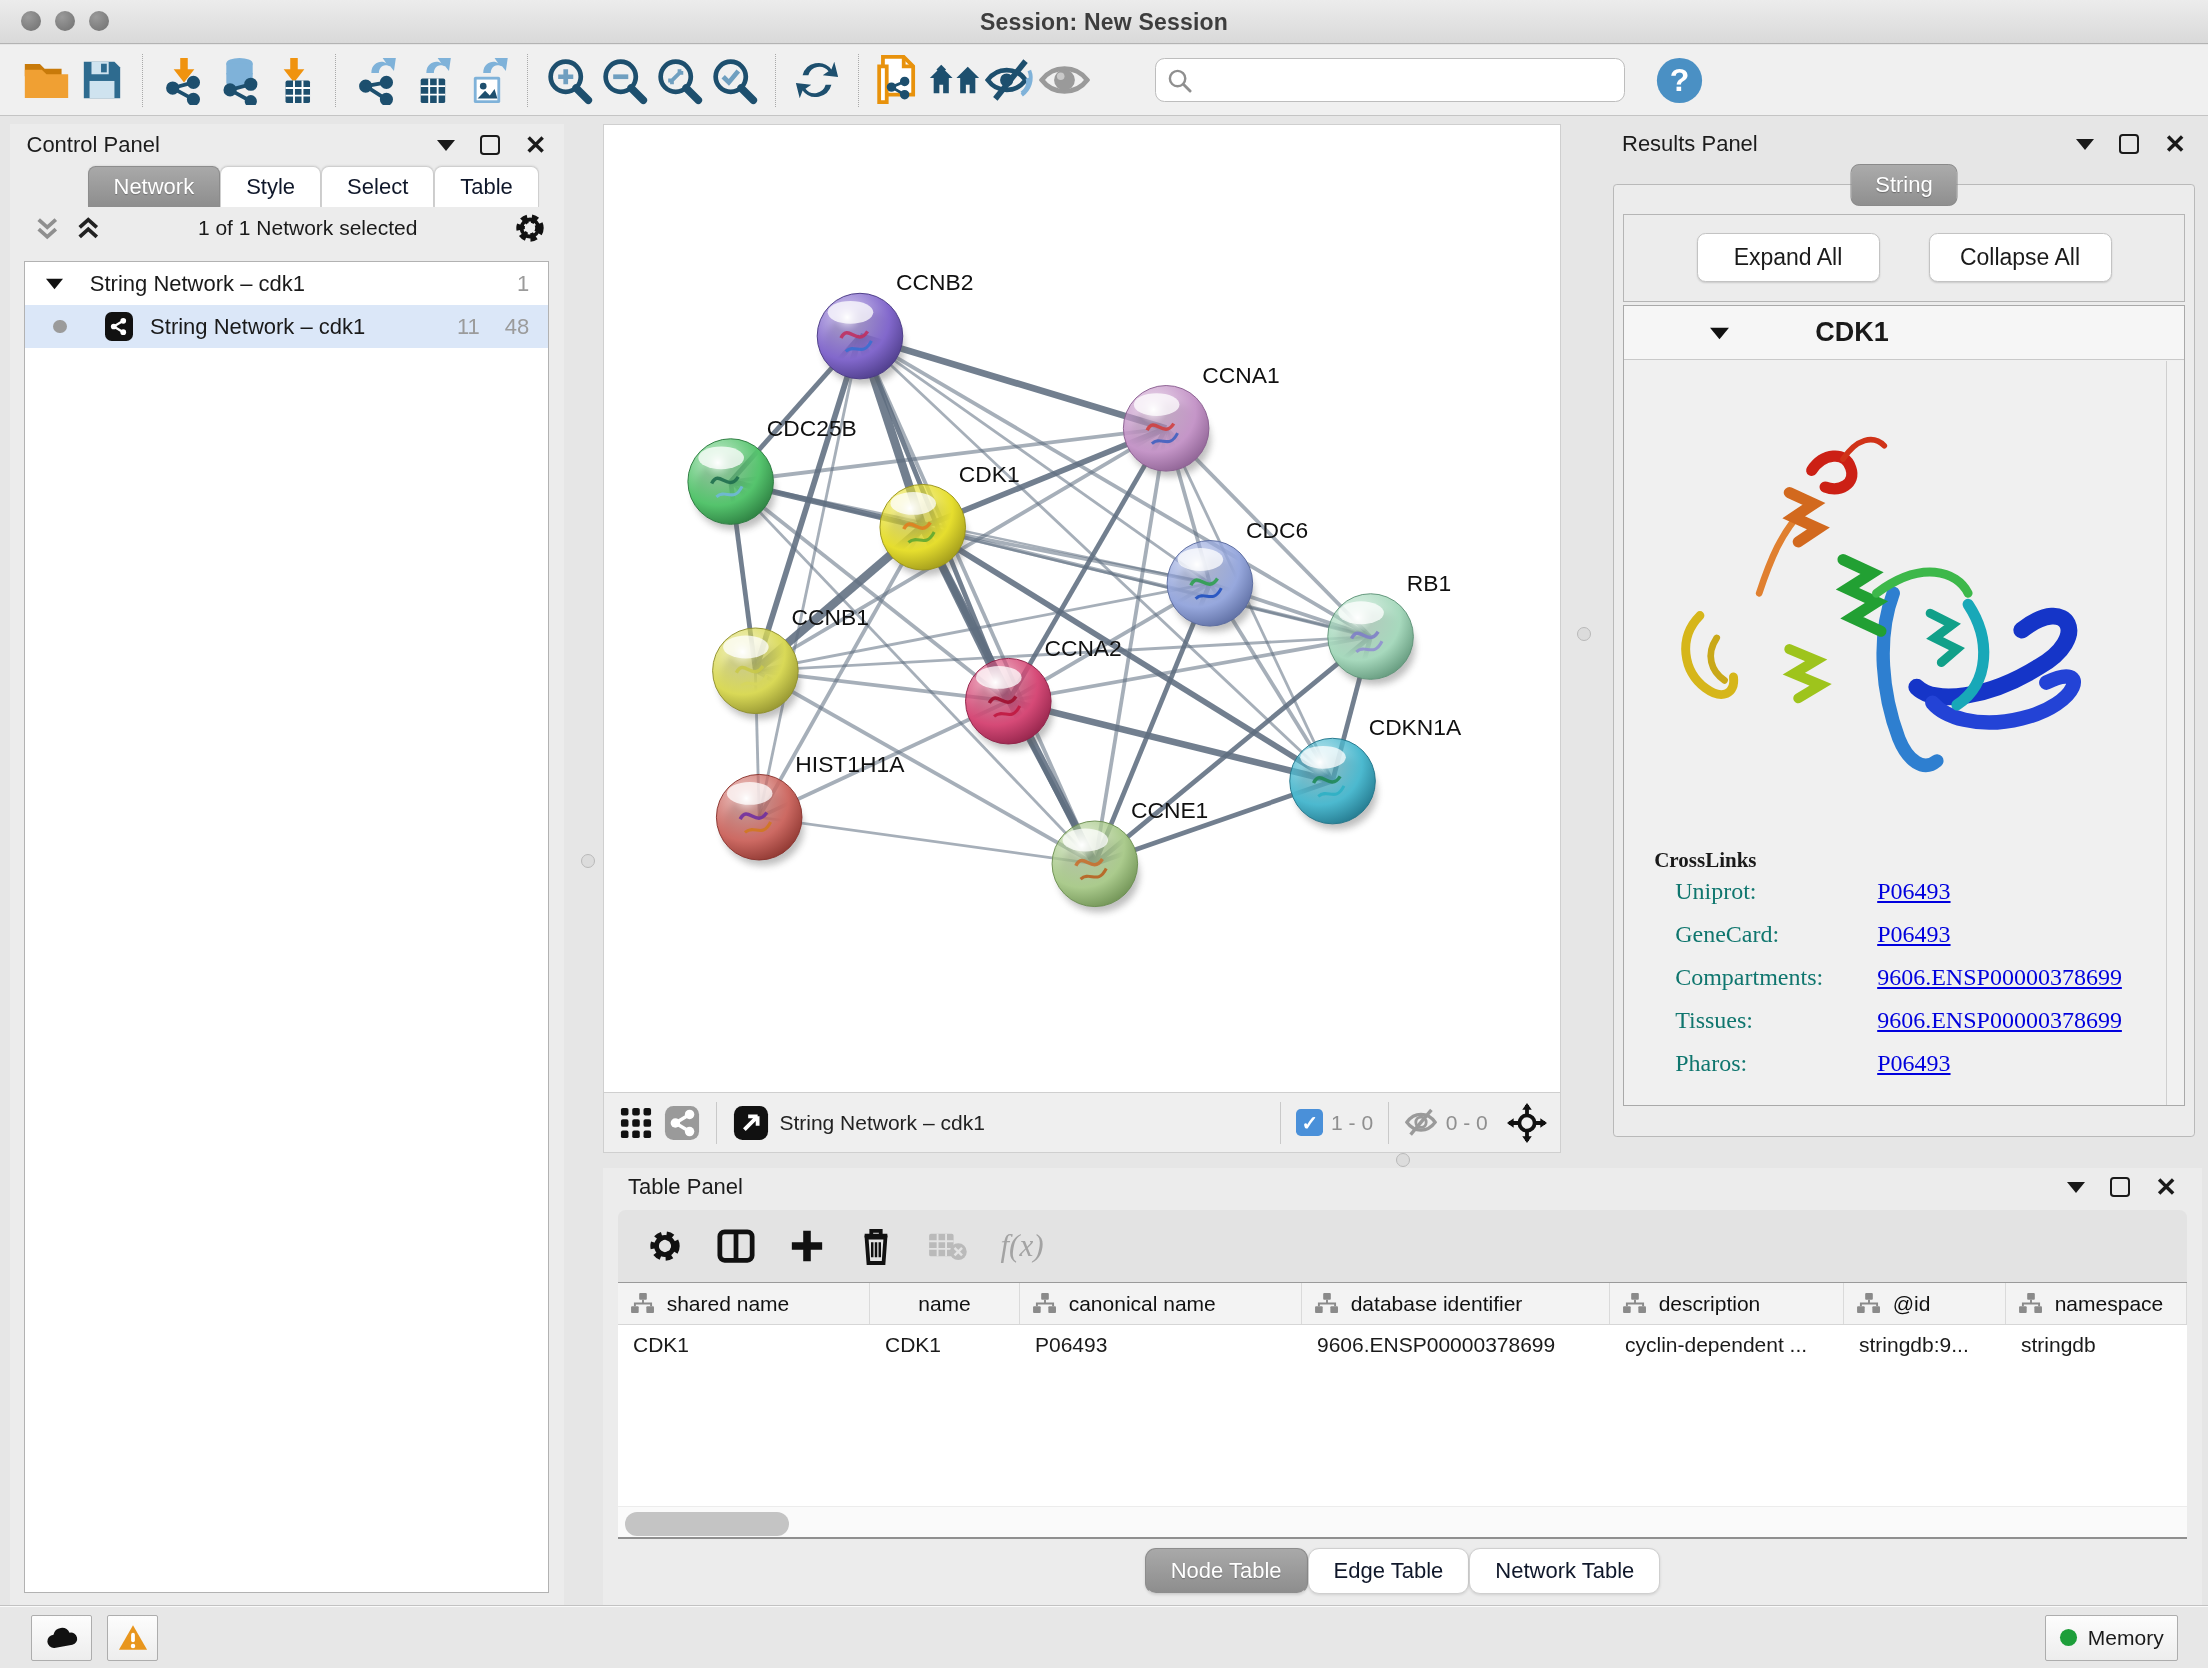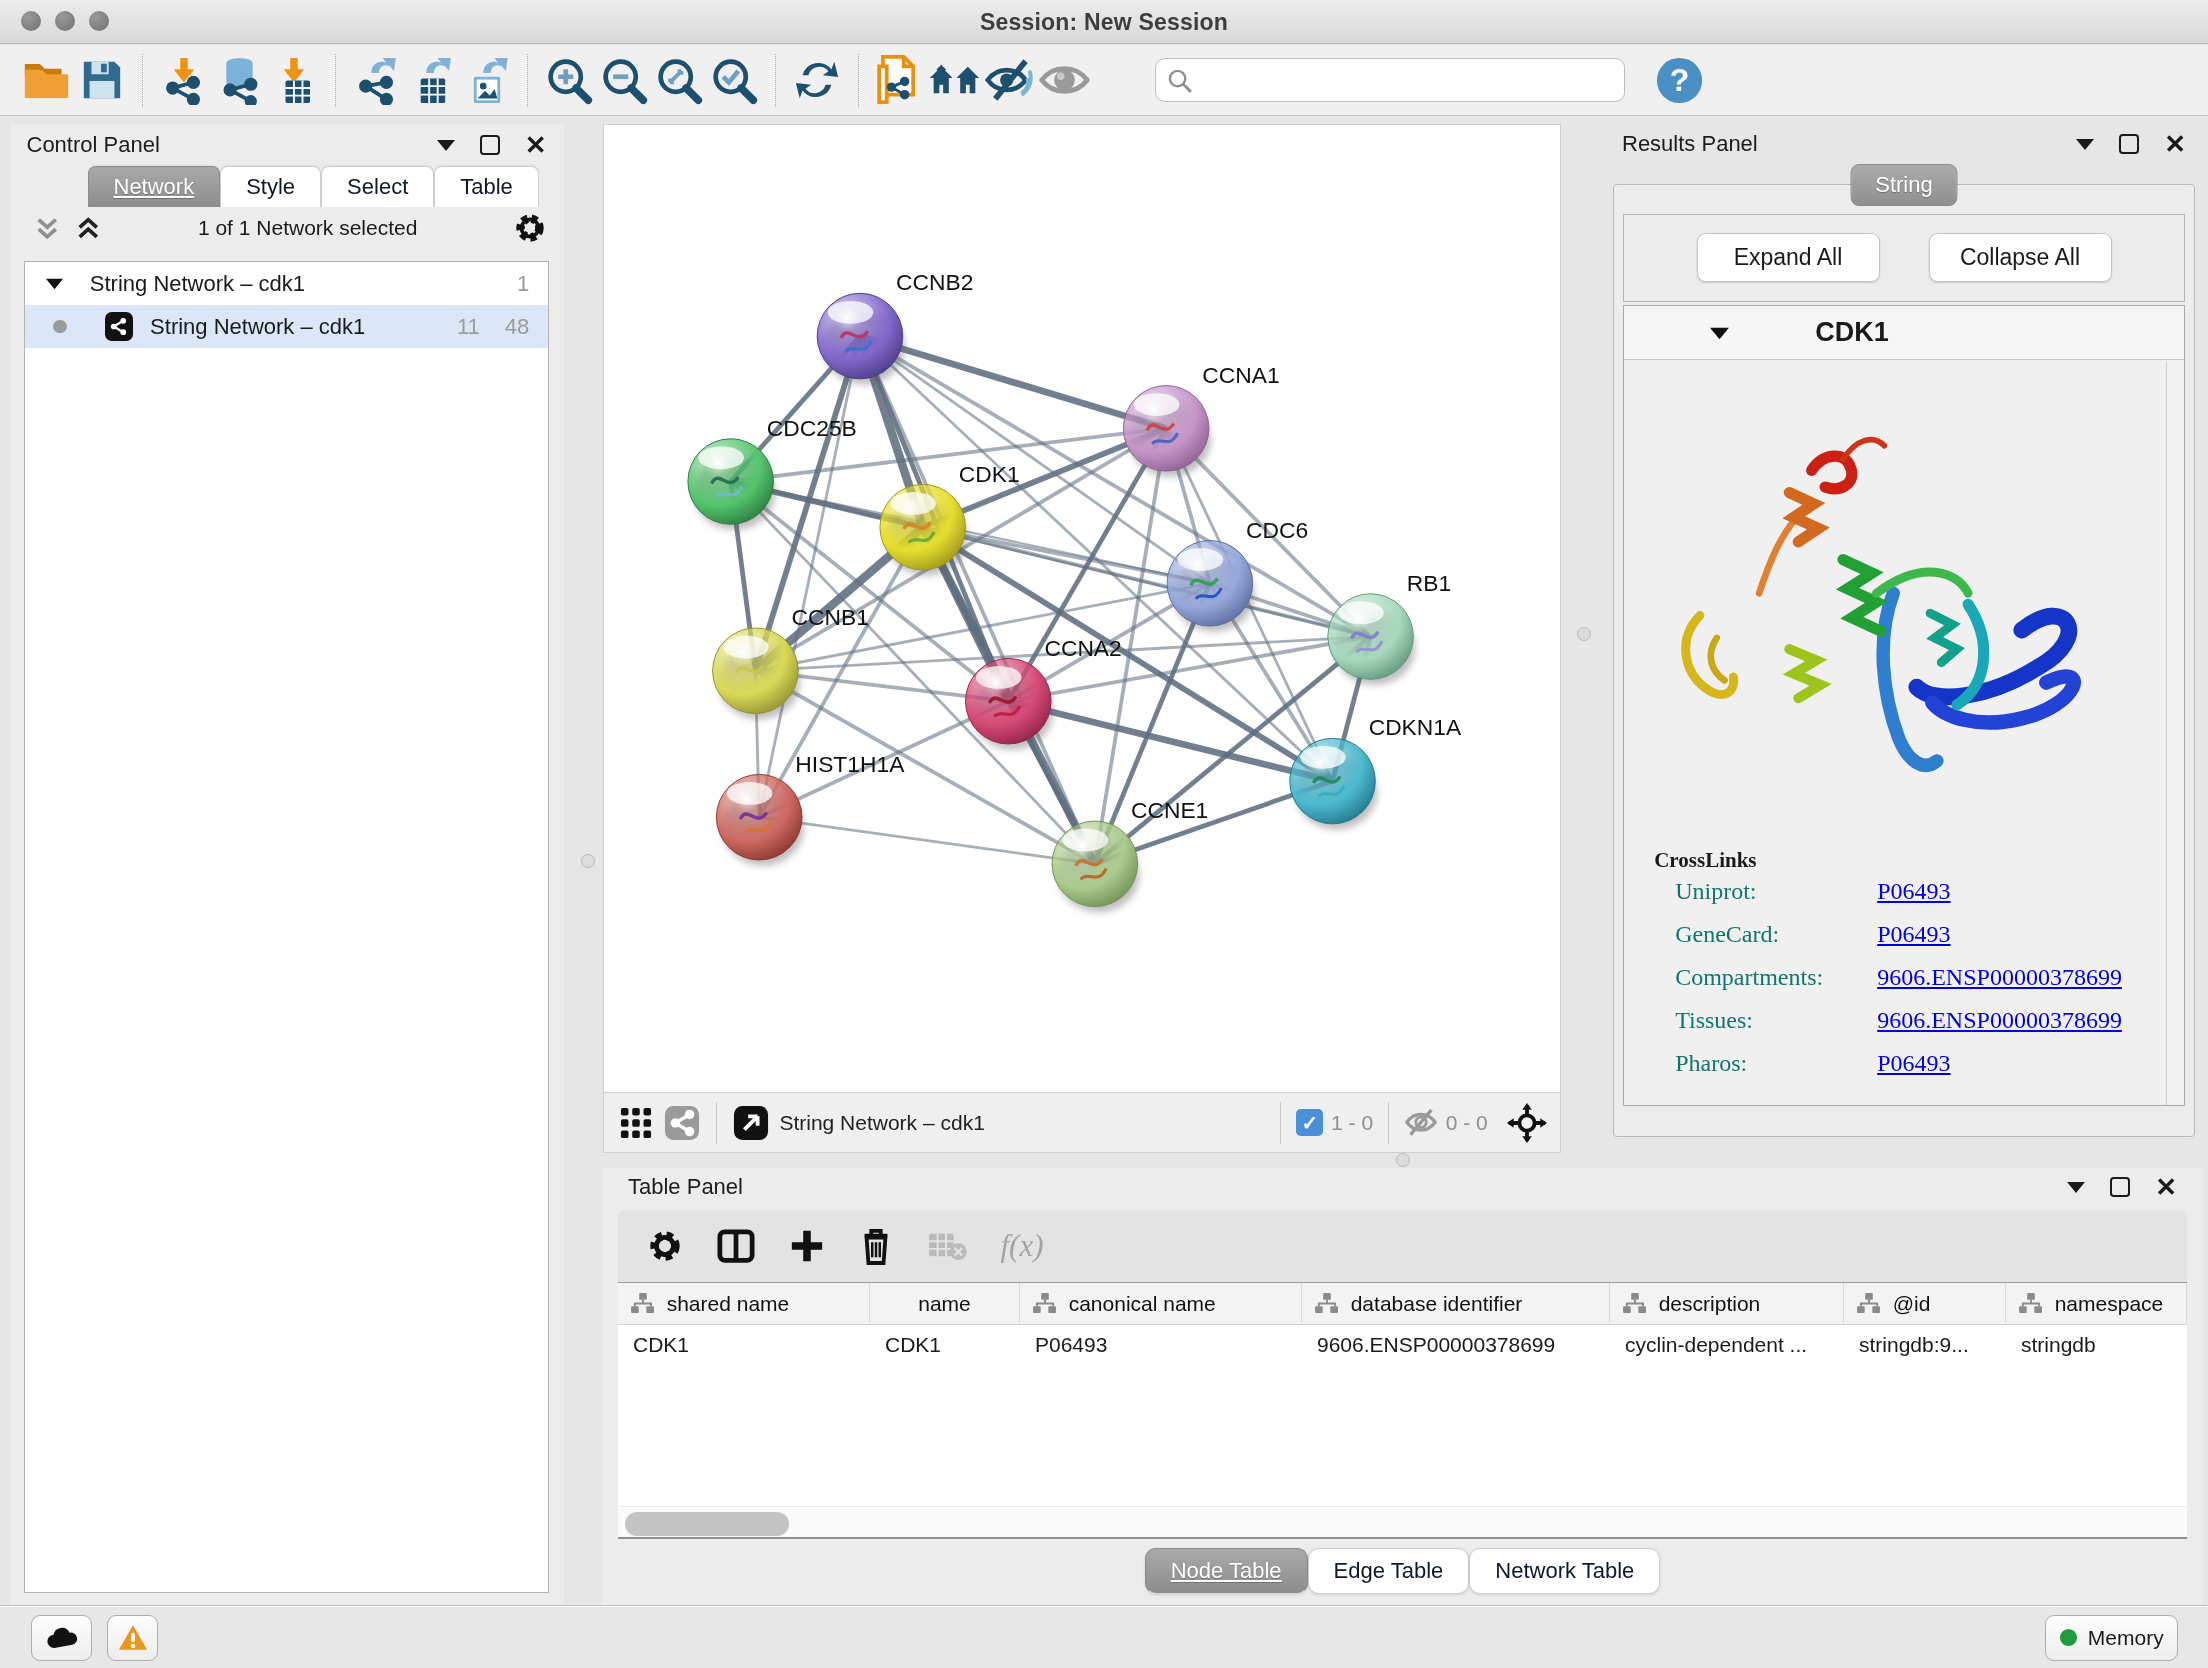--- a/index.html
+++ b/index.html
@@ -25,21 +25,21 @@
   
   .panel-title { font-size:22px; color:#1c1c1c; }
   .panel-ctrls { display:flex; align-items:center; gap:25px; }
   .tri-down { width:0; height:0; border-left:9.5px solid transparent; border-right:9.5px solid transparent; border-top:11.4px solid #1a1a1a; }
   .sq { width:20px; height:20px; border:2.9px solid #1a1a1a; border-radius:3.8px; }
   .xx { font-size:26px; font-weight:700; color:#1a1a1a; line-height:20px; }
 
   .tab { height:41px; padding:0 25px; display:flex; align-items:center; justify-content:center;
     background:#fff; border:1px solid #cfcfcf; border-bottom:none; font-size:22px; color:#0f172a;
     border-radius:7.6px 7.6px 0 0; box-shadow:0 -1px 1.9px rgba(0,0,0,.06); }
-  .tab.sel { background:linear-gradient(#a9a9a9,#8d8d8d); color:#fff; border-color:#8d8d8d; text-shadow:0 1px 1px rgba(0,0,0,.25);text-decoration:underline; }
+  .tab.sel { background:linear-gradient(#a9a9a9,#8d8d8d); color:#fff; border-color:#8d8d8d; text-shadow:0 1px 1px rgba(0,0,0,.25); }
 
   
   .control-panel { position:absolute; left:9.5px; top:124px; width:554px; height:1482px; background:#ececec; }
   .cp-head { height:42px; display:flex; align-items:center; padding:0 17px; }
   .cp-head .panel-title { flex:1; }
   .cp-tabs { display:flex; padding-left:78px; height:41px; }
   .cp-gearrow { height:42px; display:flex; align-items:center; padding:0 17px 0 23px; }
   .cp-gearrow .lbl { flex:1; text-align:center; font-size:21px; }
   .tree-box { position:absolute; left:14.3px; right:14.3px; top:137px; bottom:13.3px; background:#fff; border:1px solid #b2b2b2; }
   .tree-row { height:43px; display:flex; align-items:center; font-size:22px; padding:0 19px; }
@@ -96,21 +96,21 @@
   .th { display:flex; align-items:center; gap:11.4px; font-size:21px; color:#111; padding:0 13.3px; border-right:1px solid #dadada; overflow:hidden; white-space:nowrap; flex:0 0 auto; }
   .trow { display:flex; height:40px; }
   .td { font-size:21px; display:flex; align-items:center; padding:0 15px; overflow:hidden; white-space:nowrap; flex:0 0 auto; }
   .tp-scroll { position:absolute; left:15px; right:15px; top:339px; height:32px; background:#fafafa; border-bottom:2.9px solid #8f8f8f; }
   .tp-thumb { position:absolute; left:6.7px; top:4.8px; width:164px; height:24px; border-radius:12.4px; background:#c4c4c4; }
   .tp-tabs { position:absolute; left:0; right:0; top:380px; display:flex; justify-content:center; }
   .tp-tabs .tab { border-radius:11px; height:46px; border-bottom:1px solid #cfcfcf; box-shadow:0 1px 2.9px rgba(0,0,0,.12); }
 
   
   .statusbar { position:absolute; left:0; top:1605px; width:2208px; height:63px; background:#e7e7e7; border-top:1px solid #c2c2c2; box-shadow:inset 0 1px 0 #fafafa; }
-  .sb-btn { position:absolute; top:8.6px; height:46px; background:linear-gradient(#fdfdfd,#ededed); border:1px solid #adadad; border-radius:9px; display:flex; align-items:center; justify-content:center; gap:9.5px; font-size:21px; }
+  .sb-btn { position:absolute; top:8.6px; height:46px; background:linear-gradient(#fdfdfd,#ededed); border:1px solid #adadad; border-radius:2px; display:flex; align-items:center; justify-content:center; gap:9.5px; font-size:21px; }
 
   svg { display:block; }
 </style>
 </head>
 <body>
 
 <div class="titlebar">
   <div class="traffic" style="left:21px"></div>
   <div class="traffic" style="left:55px"></div>
   <div class="traffic" style="left:89px"></div>

